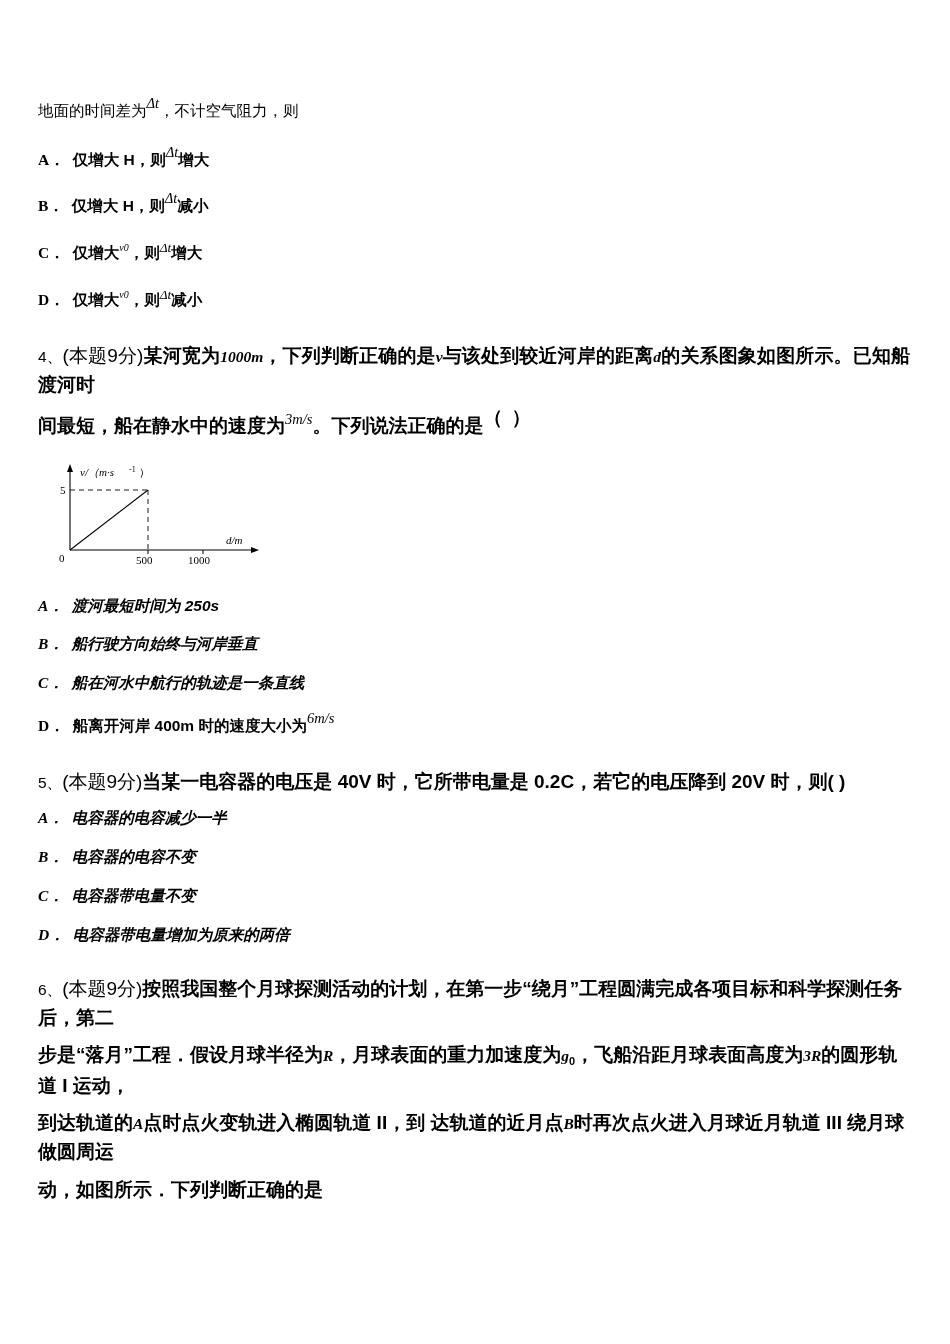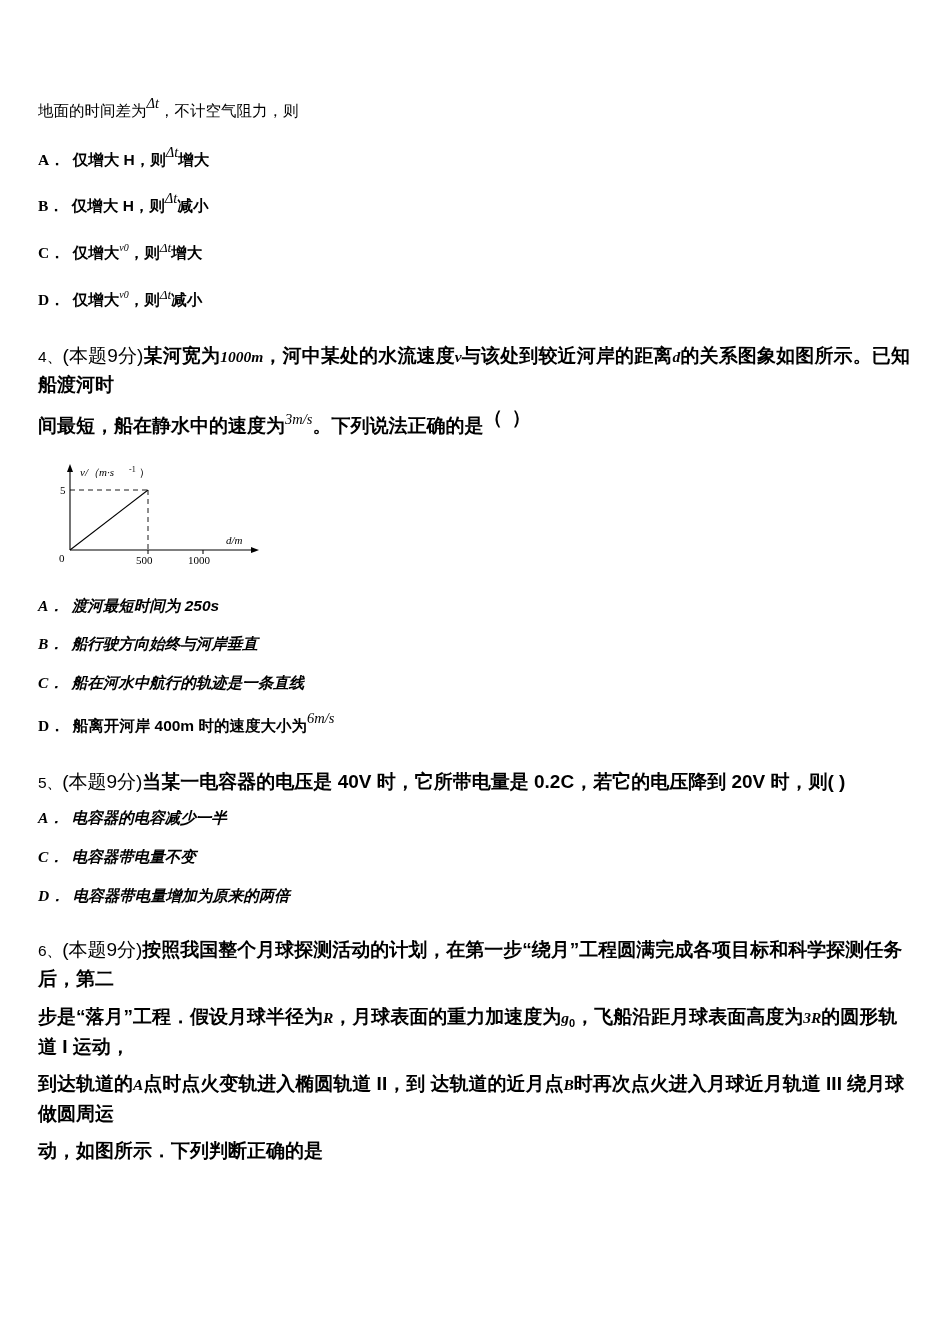--- a/index.html
+++ b/index.html
@@ -129,21 +129,21 @@
 
     <div class="opt">
       <span class="lab">C．</span><span class="bold">仅增大</span><span class="v0">v0</span><span class="bold">，则</span><span class="sup-sm2">Δt</span><span class="bold">增大</span>
     </div>
 
     <div class="opt">
       <span class="lab">D．</span><span class="bold">仅增大</span><span class="v0">v0</span><span class="bold">，则</span><span class="sup-sm2">Δt</span><span class="bold">减小</span>
     </div>
 
     <div class="para para-just q4" style="margin-bottom:6px;">
-      <span class="qnum">4、</span><span class="qbody">(本题9分)</span><span class="qbody bold">某河宽为</span><span class="bold it">1000m</span><span class="qbody bold">，河中某处的水流速度</span><span class="bold it">v</span><span class="qbody bold">与该处到较近河岸的距离</span><span class="bold it">d</span><span class="qbody bold">的关系图象如图所示。已知船渡河时</span>
+      <span class="qnum">4、</span><span class="qbody">(本题9分)</span><span class="qbody bold">某河宽为</span><span class="bold it">1000m</span><span class="qbody bold">，下列判断正确的是</span><span class="bold it">v</span><span class="qbody bold">与该处到较近河岸的距离</span><span class="bold it">d</span><span class="qbody bold">的关系图象如图所示。已知船渡河时</span>
     </div>
 
     <div class="para" style="line-height:2.1; margin-bottom:4px;">
       <span class="qbody bold">间最短，船在静水中的速度为</span><span class="inl-math">3m/s</span><span class="qbody bold">。下列说法正确的是</span><span class="qbody bold blanks" style="position:relative; top:-8px;">（          ）</span>
     </div>
 
     <div class="figure">
       <svg width="260" height="120" viewBox="0 0 260 120">
 
         <line x1="22" y1="18" x2="22" y2="98" stroke="#000" stroke-width="1.1"></line>
@@ -186,20 +186,23 @@
     </div>
 
     <div class="para q5" style="margin-bottom:10px;">
       <span class="qnum">5、</span><span class="qbody">(本题9分)</span><span class="qbody bold">当某一电容器的电压是 40V 时，它所带电量是 0.2C，若它的电压降到 20V 时，则(        )</span>
     </div>
 
     <div class="opt opt-tight">
       <span class="lab">A．</span><span class="bold">电容器的电容减少一半</span>
     </div>
     <div class="opt opt-tight">
+      <span class="lab">B．</span><span class="bold">电容器的电容不变</span>
+    </div>
+    <div class="opt opt-tight">
       <span class="lab">C．</span><span class="bold">电容器带电量不变</span>
     </div>
     <div class="opt opt-tight">
       <span class="lab">D．</span><span class="bold">电容器带电量增加为原来的两倍</span>
     </div>
 
     <div class="para q6" style="margin-bottom:8px;">
       <span class="qnum">6、</span><span class="qbody">(本题9分)</span><span class="qbody bold">按照我国整个月球探测活动的计划，在第一步“绕月”工程圆满完成各项目标和科学探测任务后，第二</span>
     </div>
 

